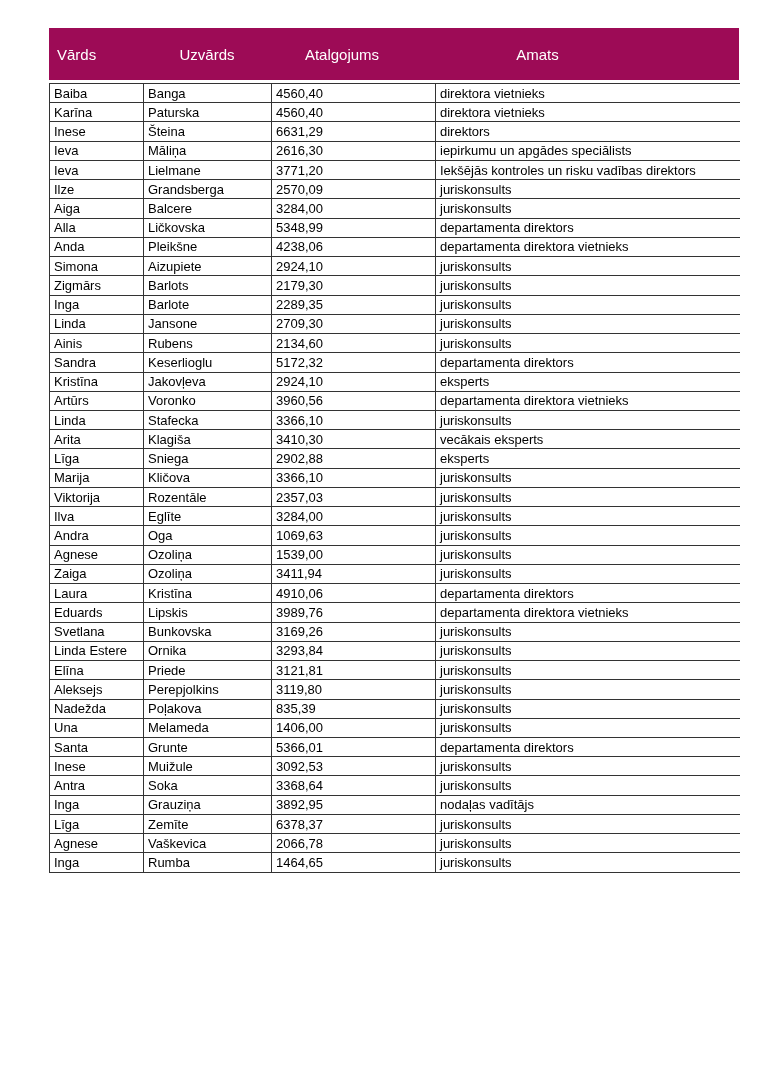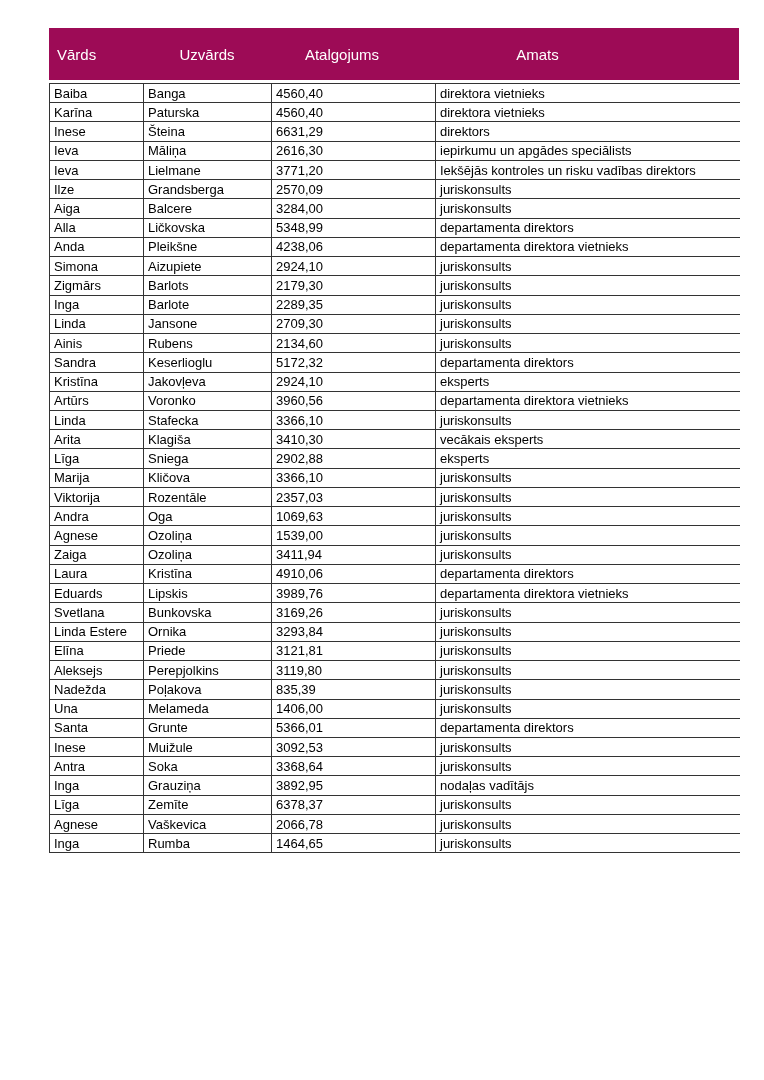--- a/index.html
+++ b/index.html
@@ -213,20 +213,26 @@
           <td class="num">3366,10</td>
           <td>juriskonsults</td>
         </tr>
         <tr>
           <td>Viktorija</td>
           <td>Rozentāle</td>
           <td class="num">2357,03</td>
           <td>juriskonsults</td>
         </tr>
         <tr>
+          <td>Ilva</td>
+          <td>Eglīte</td>
+          <td class="num">3284,00</td>
+          <td>juriskonsults</td>
+        </tr>
+        <tr>
           <td>Andra</td>
           <td>Oga</td>
           <td class="num">1069,63</td>
           <td>juriskonsults</td>
         </tr>
         <tr>
           <td>Agnese</td>
           <td>Ozoliņa</td>
           <td class="num">1539,00</td>
           <td>juriskonsults</td>

